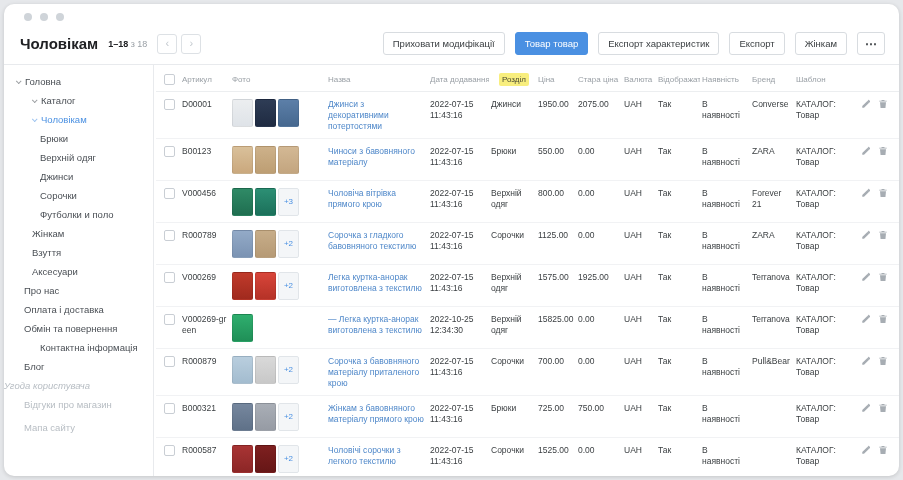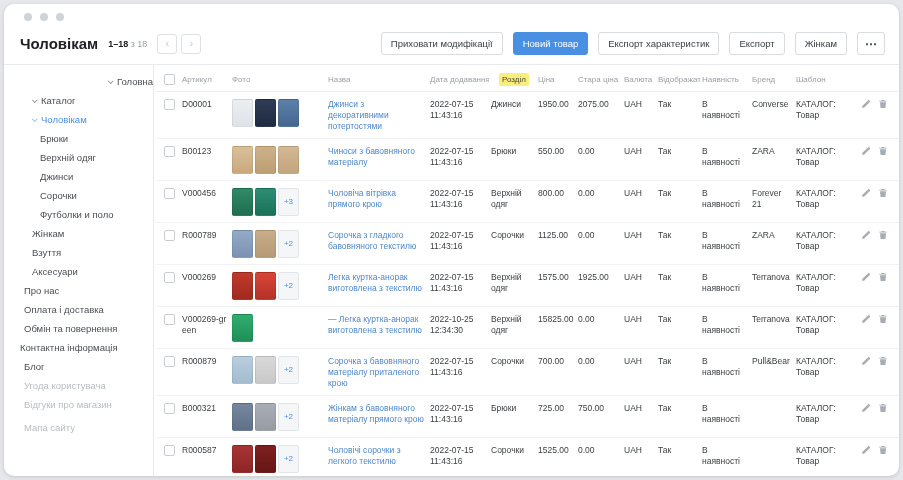--- a/index.html
+++ b/index.html
@@ -63,31 +63,31 @@
     <div class="pag">
       <span>1–18</span>
       <span class="muted">з 18</span>
     </div>
     <div class="navbtns">
       <button class="navbtn">‹</button>
       <button class="navbtn">›</button>
     </div>
     <div class="spacer"></div>
     <button class="btn">Приховати модифікації</button>
-    <button class="btn primary">Новий товар</button>
+    <button class="btn primary">Товар товар</button>
     <button class="btn">Експорт характеристик</button>
     <button class="btn">Експорт</button>
     <button class="btn">Жінкам</button>
     <button class="btn iconb">⋯</button>
   </div>
 
   <div class="body">
     <div class="sidebar">
       <div>
-          <div class="nav-item" style="padding-left: 12px; justify-content: flex-end;">
+          <div class="nav-item" style="padding-left: 12px;">
             <span class="chev"></span>
             <span>Головна</span>
           </div>
           <div class="nav-item" style="padding-left: 28px;">
             <span class="chev"></span>
             <span>Каталог</span>
           </div>
           <div class="nav-item active" style="padding-left: 28px;">
             <span class="chev"></span>
             <span>Чоловікам</span>
@@ -118,27 +118,27 @@
           </div>
           <div class="nav-item" style="padding-left: 20px;">
             <span>Про нас</span>
           </div>
           <div class="nav-item" style="padding-left: 20px;">
             <span>Оплата і доставка</span>
           </div>
           <div class="nav-item" style="padding-left: 20px;">
             <span>Обмін та повернення</span>
           </div>
-          <div class="nav-item" style="padding-left: 16px;">
+          <div class="nav-item" style="padding-left: 36px;">
             <span>Контактна інформація</span>
           </div>
           <div class="nav-item" style="padding-left: 20px;">
             <span>Блог</span>
           </div>
-          <div class="nav-item muted" style="padding-left: 20px;">
+          <div class="nav-item muted" style=" font-style: italic;">
             <span>Угода користувача</span>
           </div>
           <div class="nav-item muted" style="padding-left: 20px;">
             <span>Відгуки про магазин</span>
           </div>
           <div class="nav-item muted" style="padding-left: 20px; align-items: flex-end;">
             <span>Мапа сайту</span>
           </div>
         </div>
     </div>

